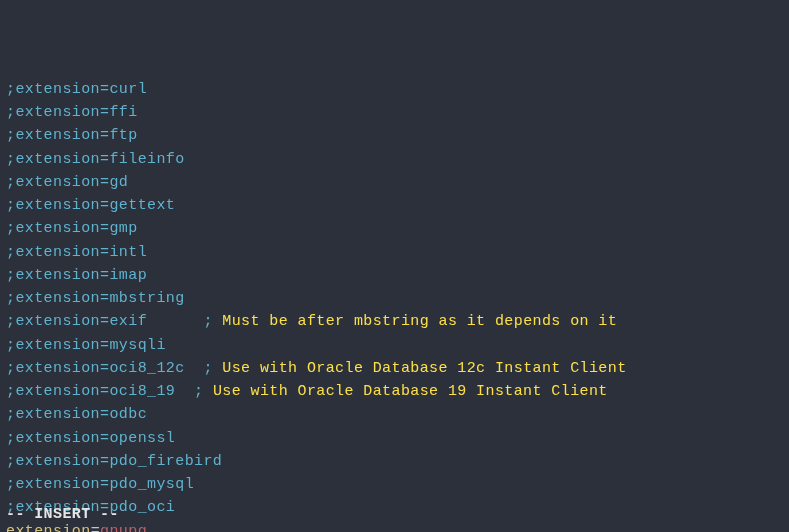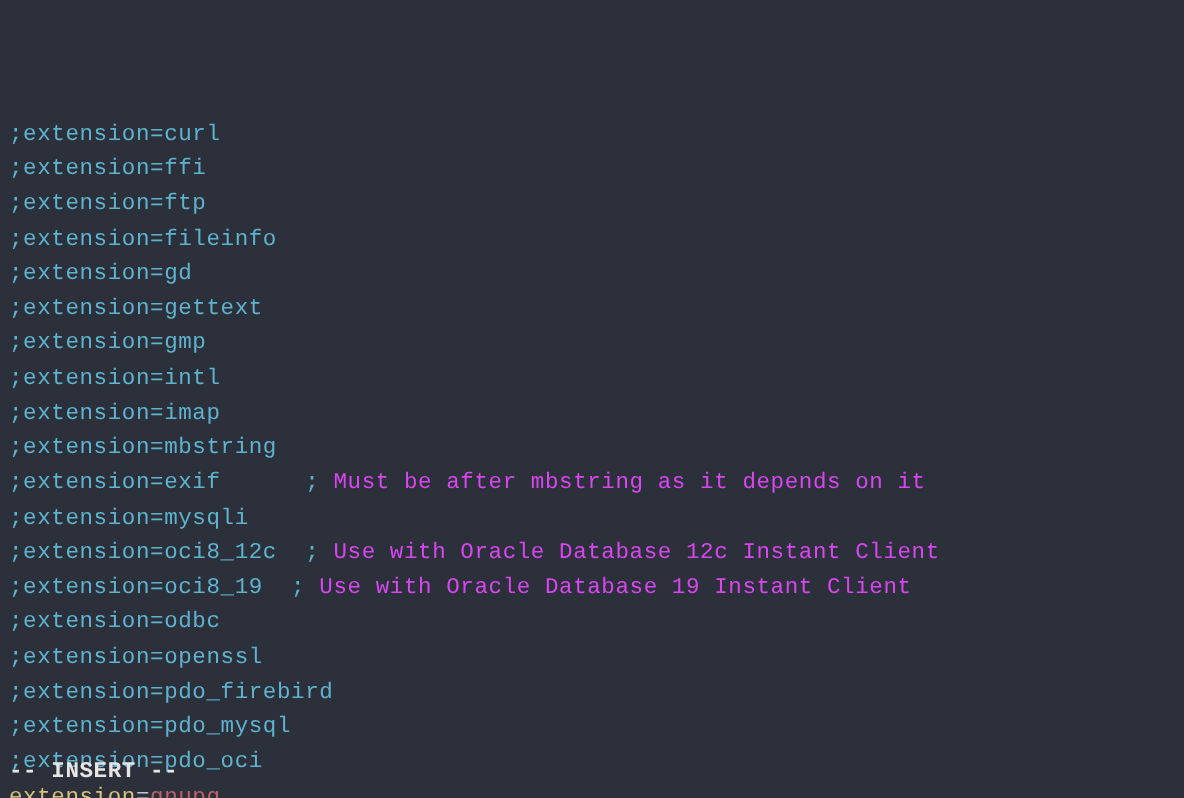--- a/index.html
+++ b/index.html
@@ -18,21 +18,21 @@
     width: 100%;
     height: 100%;
     box-sizing: border-box;
     padding: 8px 6px 4px 6px;
     white-space: pre;
     letter-spacing: 0.4px;
   }
   .line { display: block; min-height: 1em; font-family: Liberation Mono, monospace; }
   .c-punct  { color: #5fb3ce; }  
   .c-key    { color: #5fb3ce; }  
-  .c-comment{ color: #d946ef; font-style: normal; } 
+  .c-comment{ color: #fde047; font-style: normal; } 
   .c-active-key   { color: #d8c27a; } 
   .c-active-punct { color: #c0c5ce; } 
   .c-active-val   { color: #bf616a; }
   .status {
     position: absolute;
     left: 6px;
     bottom: 6px;
     color: #e5e5e5;
     font-weight: bold;
   }

